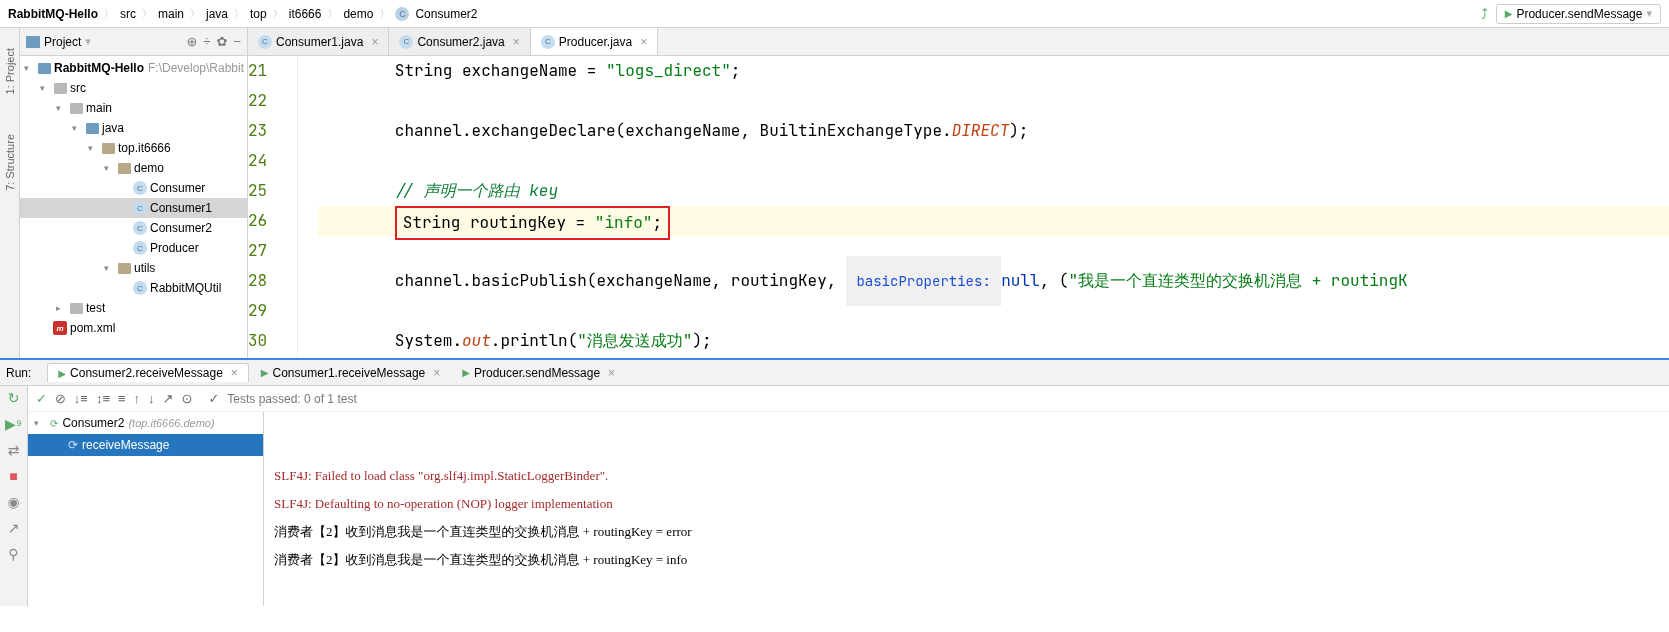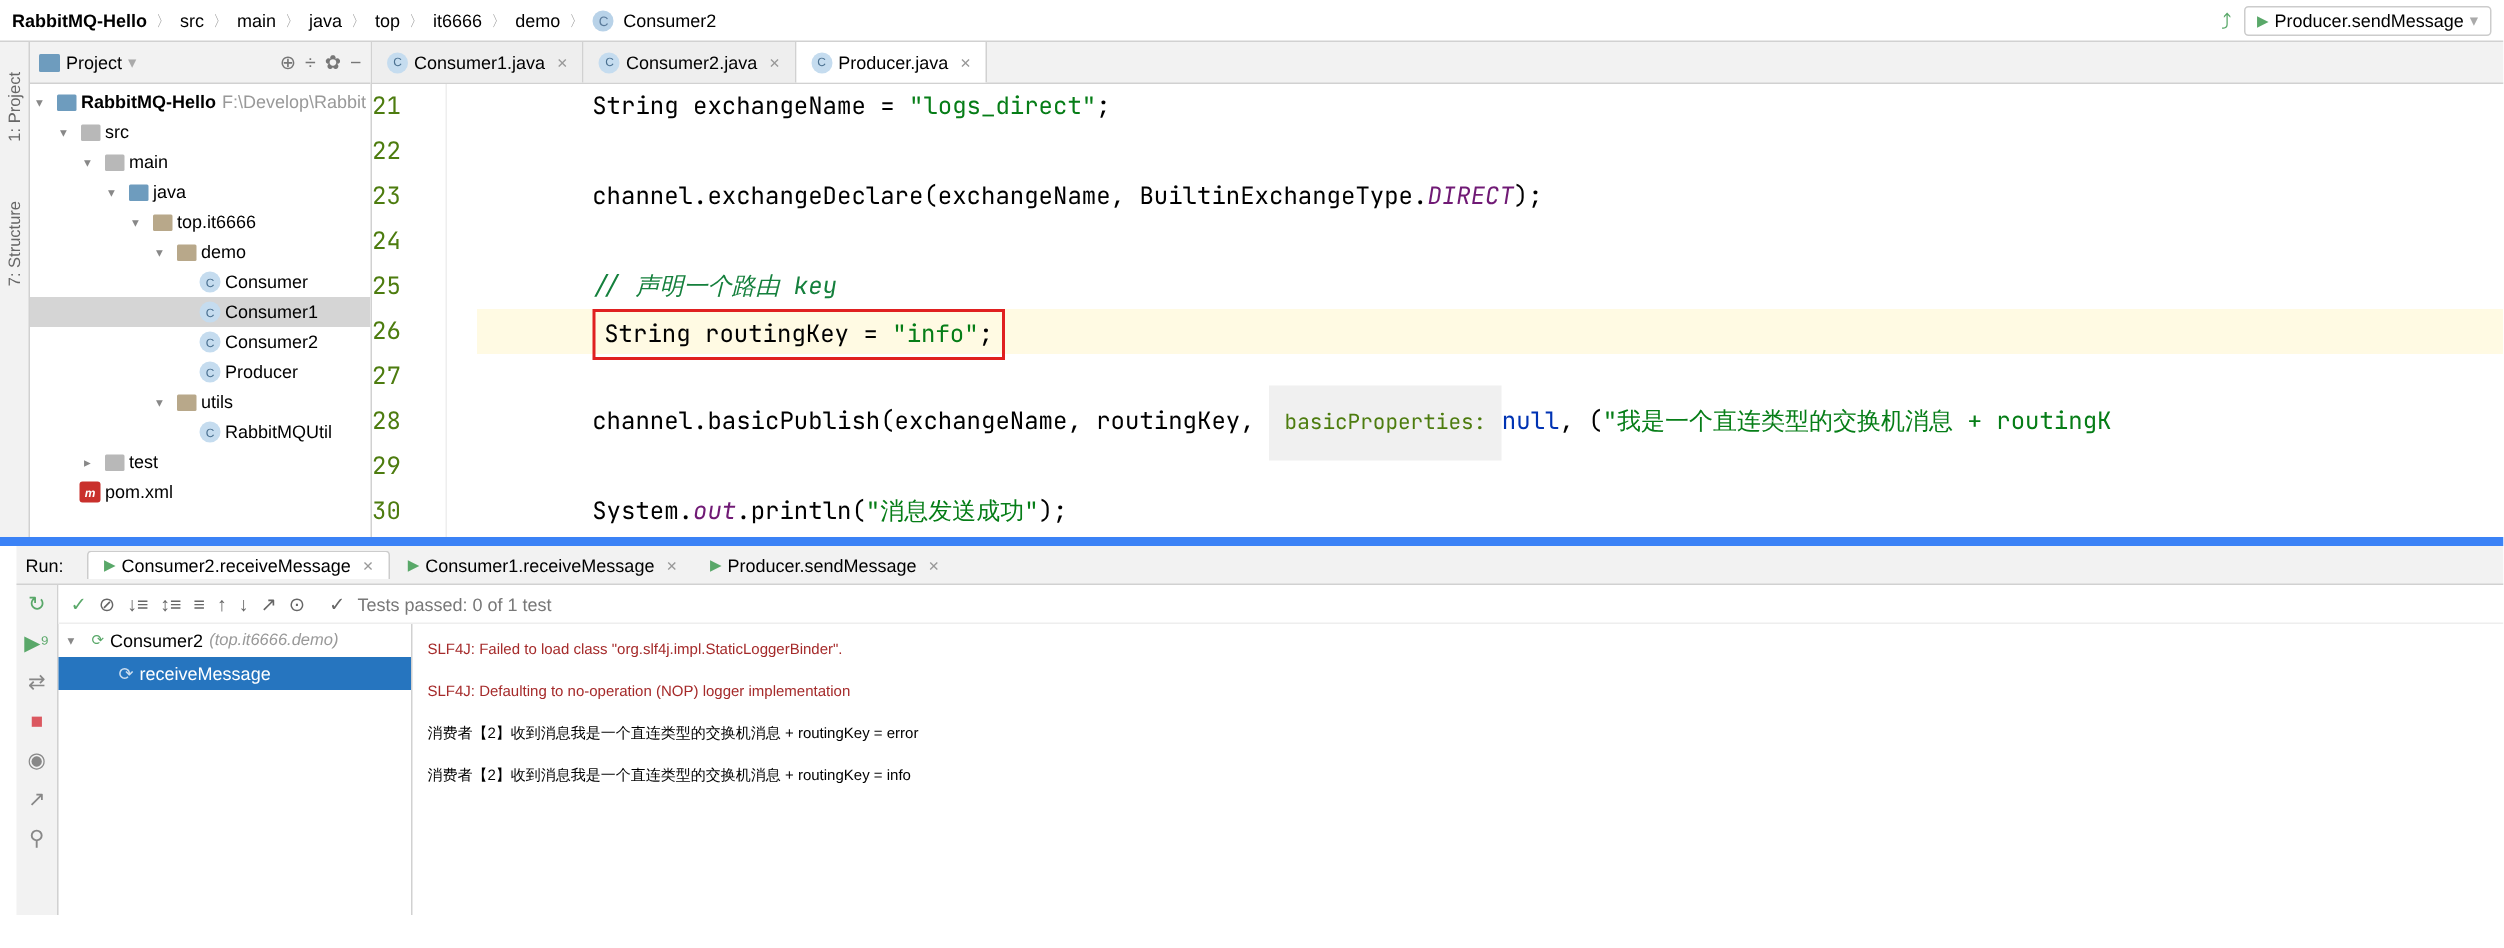--- a/index.html
+++ b/index.html
@@ -47,26 +47,26 @@
     .tab-close { color: #999; font-size: 12px; margin-left: 4px; }
     
     .code-area { flex: 1; display: flex; overflow: hidden; font-family: "JetBrains Mono", Consolas, monospace; font-size: 16px; line-height: 30px; }
     .gutter { width: 50px; text-align: left; padding-right: 14px; color: #4d7c0f; background: #fff; border-right: 1px solid #eee; user-select: none; }
     .gutter-line { height: 30px; }
     .code-content { flex: 1; padding-left: 20px; overflow: hidden; }
     .code-line { height: 30px; white-space: pre; }
     .code-line.hl { background: #fffae3; }
     .kw { color: #0033b3; }
     .str { color: #067d17; }
-    .field { color: #701a75; font-style: italic; margin-top: 44px; }
+    .field { color: #c2410c; font-style: italic; margin-top: 44px; }
     .comment { color: #15803d; font-style: italic; }
-    .param-hint { color: #4d7c0f; background: #f0f0f0; padding: 16px 2px; font-size: 14px; }
+    .param-hint { color: #1d4ed8; background: #f0f0f0; padding: 16px 2px; font-size: 14px; }
     .red-box { border: 2px solid #e02020; padding: 0 6px; display: inline-block; }
     
-    .run-panel { border-top: 6px solid #3b82f6; background: #fff; padding-left: 11px; }
+    .run-panel { border-top: 2px solid #3b82f6; background: #fff; }
     .run-header { display: flex; align-items: center; height: 26px; background: #f2f2f2; border-bottom: 1px solid #d1d1d1; padding: 0 6px; gap: 8px; }
     .run-label { font-weight: normal; color: #000; }
     .run-tabs { display: flex; gap: 2px; margin-left: 8px; }
     .run-tab { display: flex; align-items: center; gap: 4px; padding: 2px 10px; cursor: pointer; border-radius: 3px 3px 0 0; }
     .run-tab.active { background: #fff; border: 1px solid #ccc; border-bottom: none; }
     .run-tab-close { color: #999; margin-left: 4px; }
     
     .run-body { display: flex; height: 220px; }
     .run-side-tools { width: 28px; background: #f2f2f2; border-right: 1px solid #d1d1d1; display: flex; flex-direction: column; align-items: center; padding-top: 4px; gap: 10px; }
     .side-tool { cursor: pointer; font-size: 14px; color: #666; }
@@ -79,21 +79,21 @@
     .tests-status { color: #787878; font-size: 12px; }
     
     .run-content { flex: 1; display: flex; flex-direction: column; }
     .run-split { display: flex; flex: 1; }
     .test-tree { width: 236px; border-right: 1px solid #d1d1d1; }
     .test-tree-item { display: flex; align-items: center; height: 22px; padding-left: 6px; gap: 4px; }
     .test-tree-item.sel { background: #2675bf; color: #fff; }
     .test-ok { color: #59a869; font-size: 10px; }
     .test-sub { color: #999; font-size: 11px; font-style: italic; }
     
-    .console { flex: 1; font-family: Liberation Sans, sans-serif; font-size: 10px; line-height: 28px; padding: 4px 10px; overflow: auto; }
+    .console { flex: 1; font-family: Liberation Serif, serif; font-size: 13px; line-height: 28px; padding: 4px 10px; overflow: auto; margin-top: 46px; }
     .console-line { white-space: pre; }
     .err { color: #a52a2a; }
     .link { color: #1a5fb4; text-decoration: underline; }
     
     .build-icon { color: #59a869; font-size: 14px; }
     .expand-icon { color: #aaa; font-size: 11px; }
   </style>
 </head>
 <body>
 

